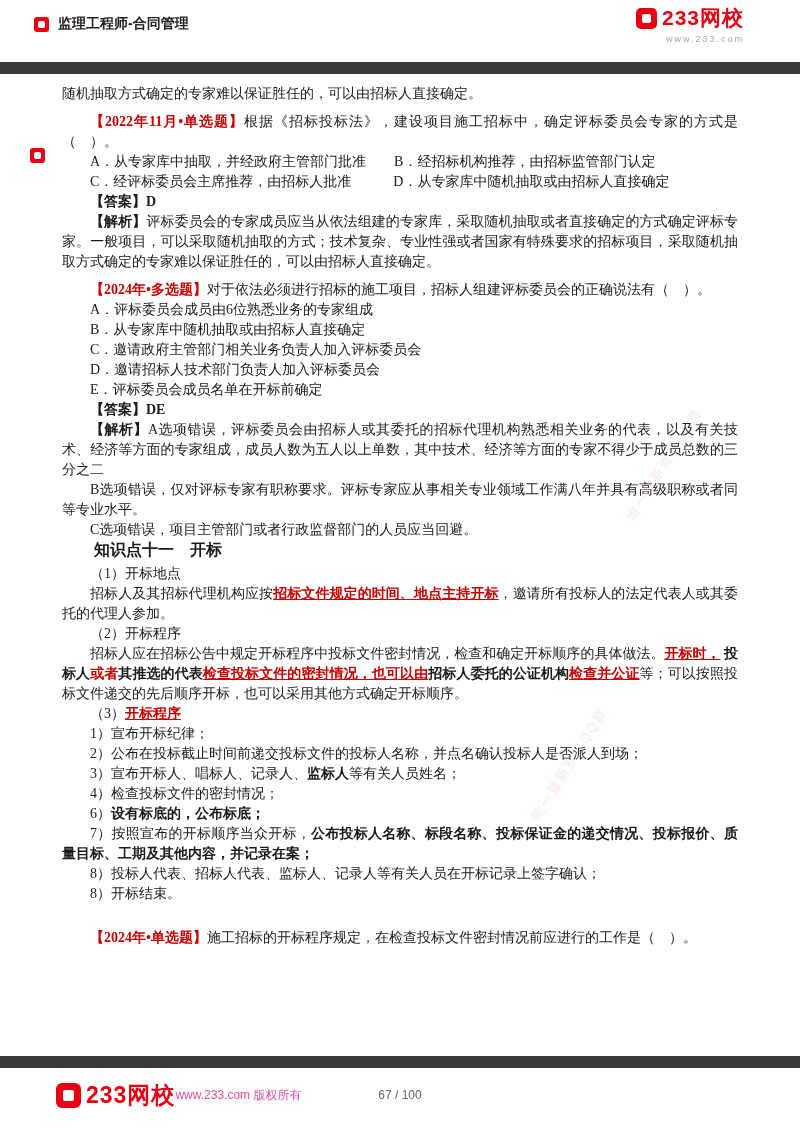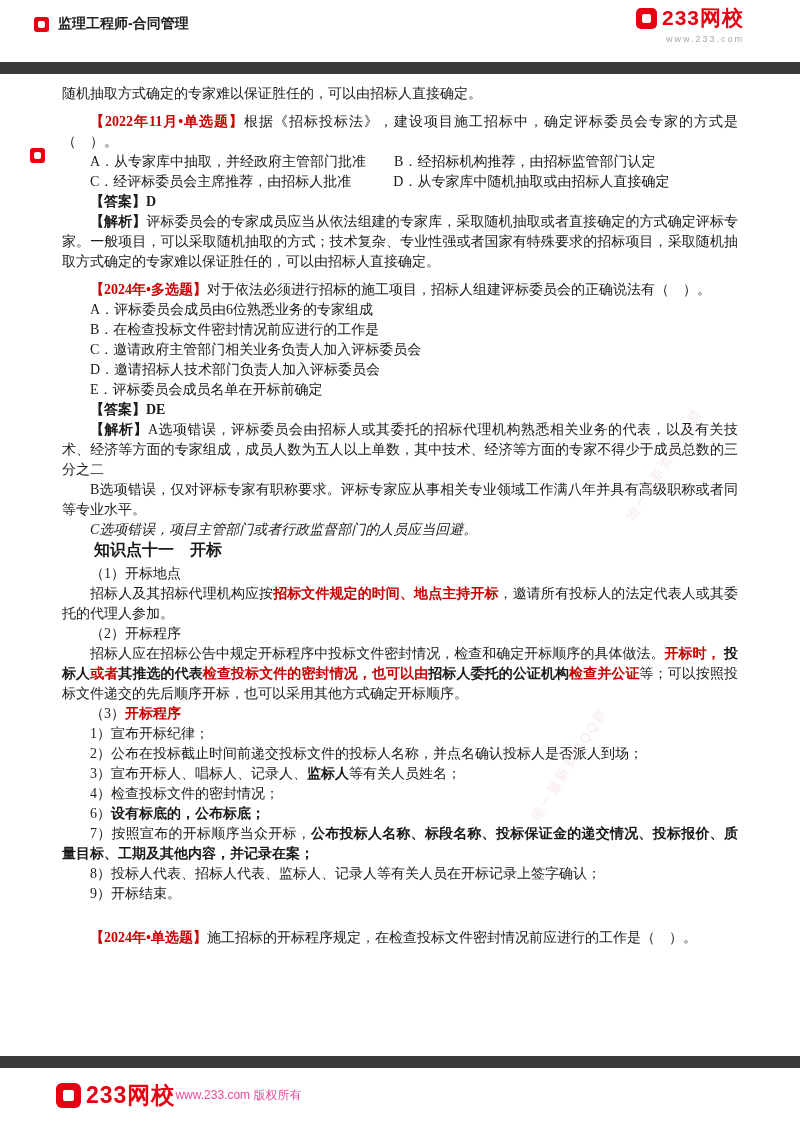--- a/index.html
+++ b/index.html
@@ -28,21 +28,21 @@
   .bar-top{top:62px;}
   .bar-bottom{top:1056px;}
 
   
   .content{position:absolute;top:84px;left:62px;width:676px;font-size:14px;line-height:20px;
            text-align:justify;}
   .para{margin:0;}
   .heading{font-size:16px;font-weight:bold;}
   .sb{font-weight:bold;}
   .sr{color:#c70000;}
-  .su{}
+  .su{text-decoration:underline;}
 
   
   .marker{position:absolute;left:30px;top:148px;}
 
   
   .wm{position:absolute;font-family:"Liberation Sans","DejaVu Sans",sans-serif;font-size:13px;
       color:#c2426e;opacity:0.13;letter-spacing:2px;white-space:nowrap;pointer-events:none;}
   .wm1{left:600px;top:455px;transform:rotate(-58deg);}
   .wm2{left:505px;top:755px;transform:rotate(-58deg);}
 
@@ -88,53 +88,54 @@
 
   <main class="content">
       <p class="para" style="text-indent: 0em;"><span>随机抽取方式确定的专家难以保证胜任的，可以由招标人直接确定。</span></p>
       <p class="para" style="margin-top: 8px; text-indent: 2em;"><span class="sr sb">【2022年11月•单选题】</span><span>根据《招标投标法》，建设项目施工招标中，确定评标委员会专家的方式是（　）。</span></p>
       <p class="para" style="text-indent: 2em;"><span>A．从专家库中抽取，并经政府主管部门批准　　B．经招标机构推荐，由招标监管部门认定</span></p>
       <p class="para" style="text-indent: 2em;"><span>C．经评标委员会主席推荐，由招标人批准　　　D．从专家库中随机抽取或由招标人直接确定</span></p>
       <p class="para" style="text-indent: 2em;"><span class="sb">【答案】D</span></p>
       <p class="para" style="text-indent: 2em;"><span class="sb">【解析】</span><span>评标委员会的专家成员应当从依法组建的专家库，采取随机抽取或者直接确定的方式确定评标专家。一般项目，可以采取随机抽取的方式；技术复杂、专业性强或者国家有特殊要求的招标项目，采取随机抽取方式确定的专家难以保证胜任的，可以由招标人直接确定。</span></p>
       <p class="para" style="margin-top: 8px; text-indent: 2em;"><span class="sr sb">【2024年•多选题】</span><span>对于依法必须进行招标的施工项目，招标人组建评标委员会的正确说法有（　）。</span></p>
       <p class="para" style="text-indent: 2em;"><span>A．评标委员会成员由6位熟悉业务的专家组成</span></p>
-      <p class="para" style="text-indent: 2em;"><span>B．在检查投标文件密封情况前应进行的工作是</span></p>
+      <p class="para" style="text-indent: 2em;"><span>B．从专家库中随机抽取或由招标人直接确定</span></p>
       <p class="para" style="text-indent: 2em;"><span>C．邀请政府主管部门相关业务负责人加入评标委员会</span></p>
       <p class="para" style="text-indent: 2em;"><span>D．邀请招标人技术部门负责人加入评标委员会</span></p>
       <p class="para" style="text-indent: 2em;"><span>E．评标委员会成员名单在开标前确定</span></p>
       <p class="para" style="text-indent: 2em;"><span class="sb">【答案】DE</span></p>
       <p class="para" style="text-indent: 2em;"><span class="sb">【解析】</span><span>A选项错误，评标委员会由招标人或其委托的招标代理机构熟悉相关业务的代表，以及有关技术、经济等方面的专家组成，成员人数为五人以上单数，其中技术、经济等方面的专家不得少于成员总数的三分之二</span></p>
       <p class="para" style="text-indent: 2em;"><span>B选项错误，仅对评标专家有职称要求。评标专家应从事相关专业领域工作满八年并具有高级职称或者同等专业水平。</span></p>
-      <p class="para" style="text-indent: 2em; font-style: italic;"><span>C选项错误，项目主管部门或者行政监督部门的人员应当回避。</span></p>
+      <p class="para" style="text-indent: 2em;"><span>C选项错误，项目主管部门或者行政监督部门的人员应当回避。</span></p>
       <p class="para heading" style="text-indent: 2em;"><span class="sb">知识点十一　开标</span></p>
       <p class="para" style="margin-top: 4px; text-indent: 2em;"><span>（1）开标地点</span></p>
       <p class="para" style="text-indent: 2em;"><span>招标人及其招标代理机构应按</span><span class="sr sb su">招标文件规定的时间、地点主持开标</span><span>，邀请所有投标人的法定代表人或其委托的代理人参加。</span></p>
       <p class="para" style="text-indent: 2em;"><span>（2）开标程序</span></p>
       <p class="para" style="text-indent: 2em;"><span>招标人应在招标公告中规定开标程序中投标文件密封情况，检查和确定开标顺序的具体做法。</span><span class="sr sb su">开标时，</span><span class="sb"> 投标人</span><span class="sr sb">或者</span><span class="sb">其推选的代表</span><span class="sr sb su">检查投标文件的密封情况，也可以由</span><span class="sb">招标人委托的公证机构</span><span class="sr sb su">检查并公证</span><span>等；可以按照投标文件递交的先后顺序开标，也可以采用其他方式确定开标顺序。</span></p>
       <p class="para" style="text-indent: 2em;"><span>（3）</span><span class="sr sb su">开标程序</span></p>
       <p class="para" style="text-indent: 2em;"><span>1）宣布开标纪律；</span></p>
       <p class="para" style="text-indent: 2em;"><span>2）公布在投标截止时间前递交投标文件的投标人名称，并点名确认投标人是否派人到场；</span></p>
       <p class="para" style="text-indent: 2em;"><span>3）宣布开标人、唱标人、记录人、</span><span class="sb">监标人</span><span>等有关人员姓名；</span></p>
       <p class="para" style="text-indent: 2em;"><span>4）检查投标文件的密封情况；</span></p>
       <p class="para" style="text-indent: 2em;"><span>6）</span><span class="sb">设有标底的，公布标底；</span></p>
       <p class="para" style="text-indent: 2em;"><span>7）按照宣布的开标顺序当众开标，</span><span class="sb">公布投标人名称、标段名称、投标保证金的递交情况、投标报价、质量目标、工期及其他内容，并记录在案；</span></p>
       <p class="para" style="text-indent: 2em;"><span>8）投标人代表、招标人代表、监标人、记录人等有关人员在开标记录上签字确认；</span></p>
-      <p class="para" style="text-indent: 2em;"><span>9）开标结束。</span></p>
+      <p class="para" style="text-indent: 2em;"><span>8）开标结束。</span></p>
       <p class="para" style="margin-top: 24px; text-indent: 2em;"><span class="sr sb">【2024年•单选题】</span><span>施工招标的开标程序规定，在检查投标文件密封情况前应进行的工作是（　）。</span></p>
     </main>
 
   <div class="wm wm1">唯一最新资料QQ群</div>
   <div class="wm wm2">唯一最新资料QQ群</div>
 
   <div class="bar bar-bottom"></div>
 
   <footer class="ftr">
     <div class="ftr-left">
       <span class="logo-sq big">
           <span class="sq-in2"></span>
         </span>
       <span class="brand-name big">233网校</span>
       <span class="copyright">www.233.com 版权所有</span>
     </div>
+    <div class="page-num">67 / 100</div>
   </footer>
 
 </div>
 
 </body></html>

